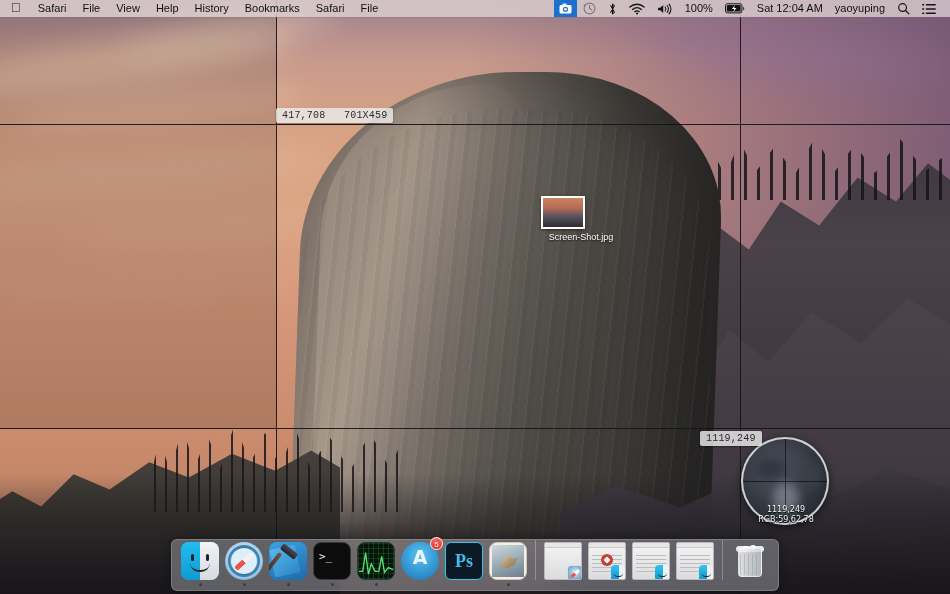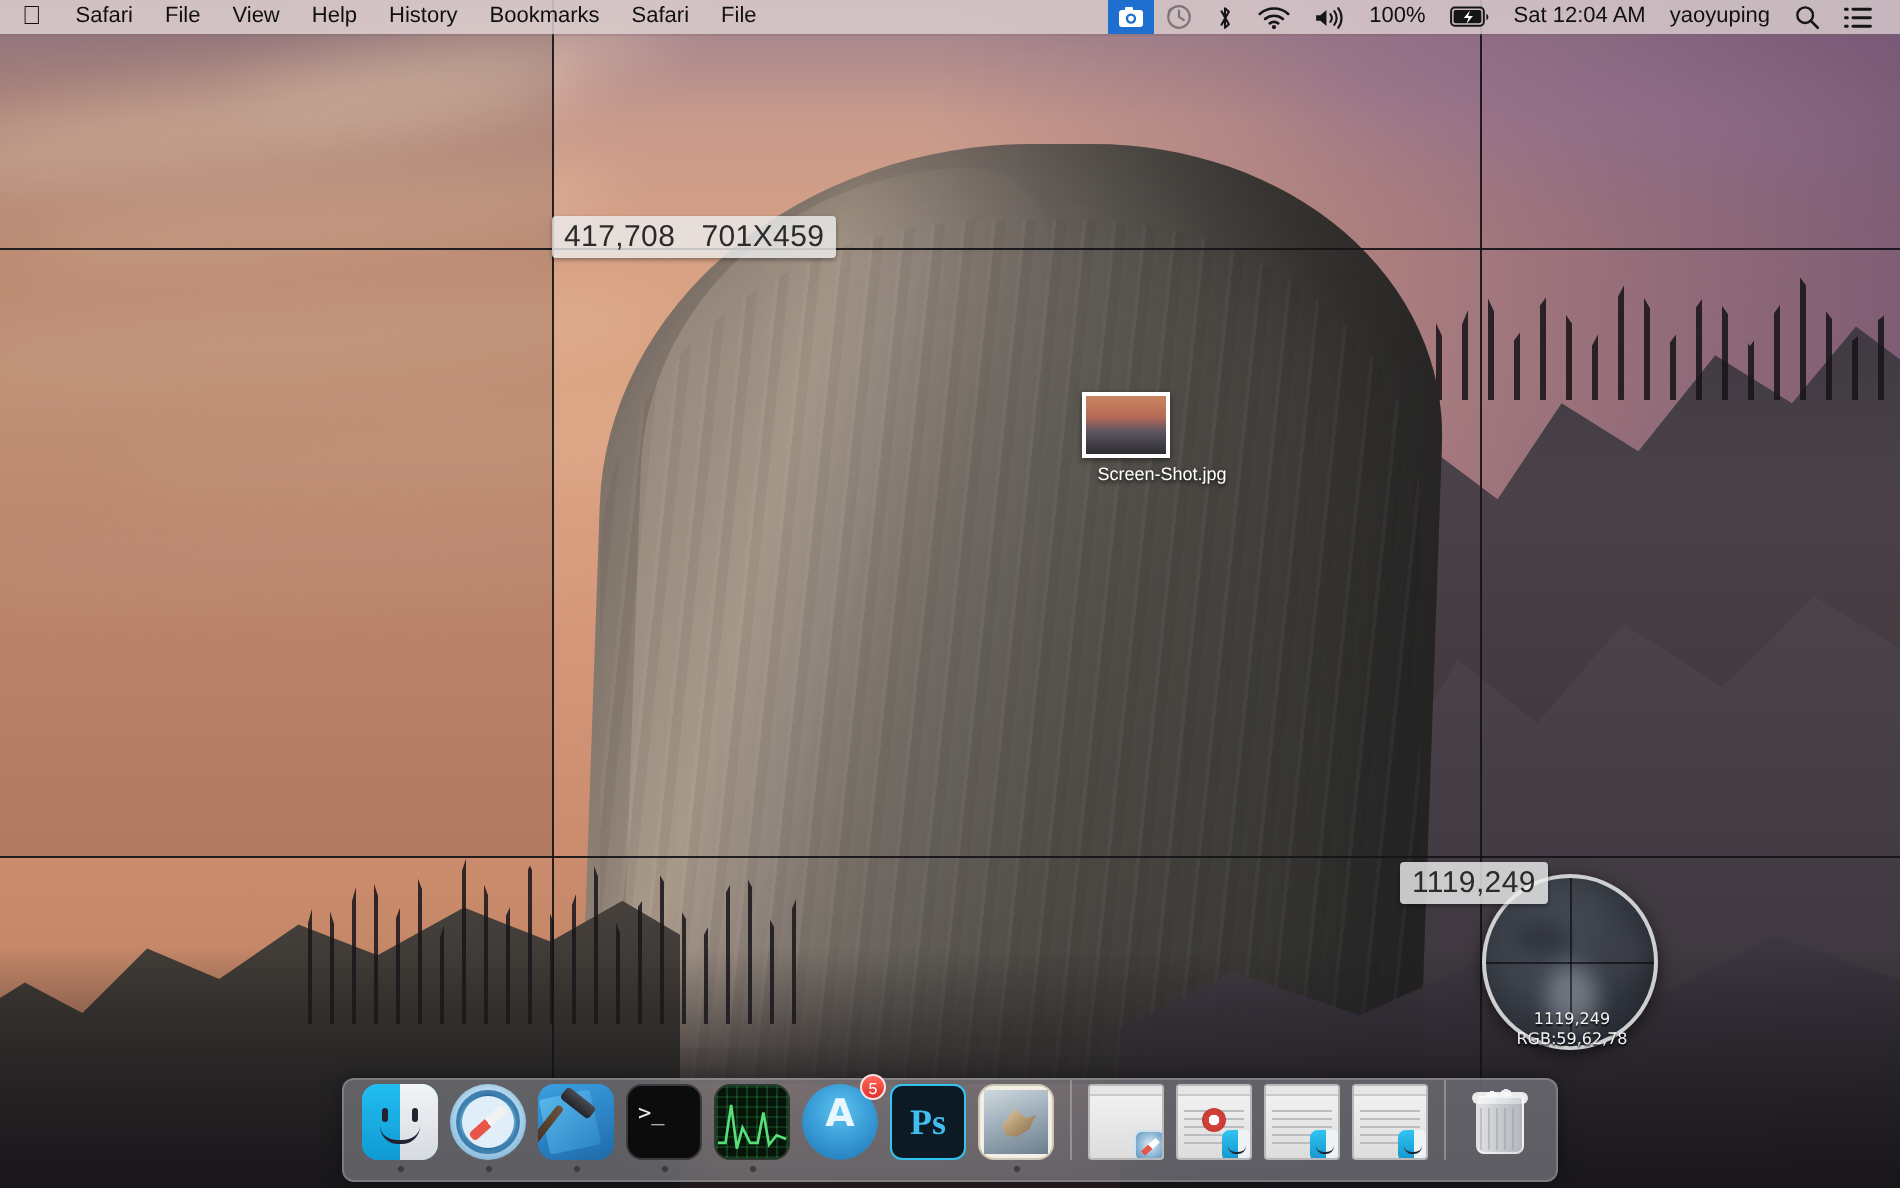--- a/index.html
+++ b/index.html
@@ -173,24 +173,24 @@
   #desk-icon .lbl{
     margin-top:3px; font-size:9px; color:#fff; text-shadow:0 1px 2px rgba(0,0,0,.9);
     white-space:nowrap;
     margin-left:36px;
   }
 
   
   .coordtag{
     position:absolute; z-index:35;
     background:rgba(236,236,236,0.82);
-    color:#2b2b2b; font-size:15px; letter-spacing:.2px;
+    color:#2b2b2b; font-size:10px; letter-spacing:.2px;
     padding:2px 6px; border-radius:2px;
     box-shadow:0 1px 2px rgba(0,0,0,.35);
-    white-space:pre; font-family:Liberation Sans, sans-serif;
+    white-space:pre; font-family:Liberation Mono, monospace;
   }
 
   
   #loupe{
     position:absolute; left:741px; top:437px; width:88px; height:88px;
     border-radius:50%; z-index:30;
     border:2px solid rgba(235,235,235,.85);
     overflow:hidden;
     box-shadow:0 2px 8px rgba(0,0,0,.55);
     background:radial-gradient(circle at 42% 38%, #4e5462 0%, #3b4049 40%, #282c34 72%, #1c1f26 100%);

